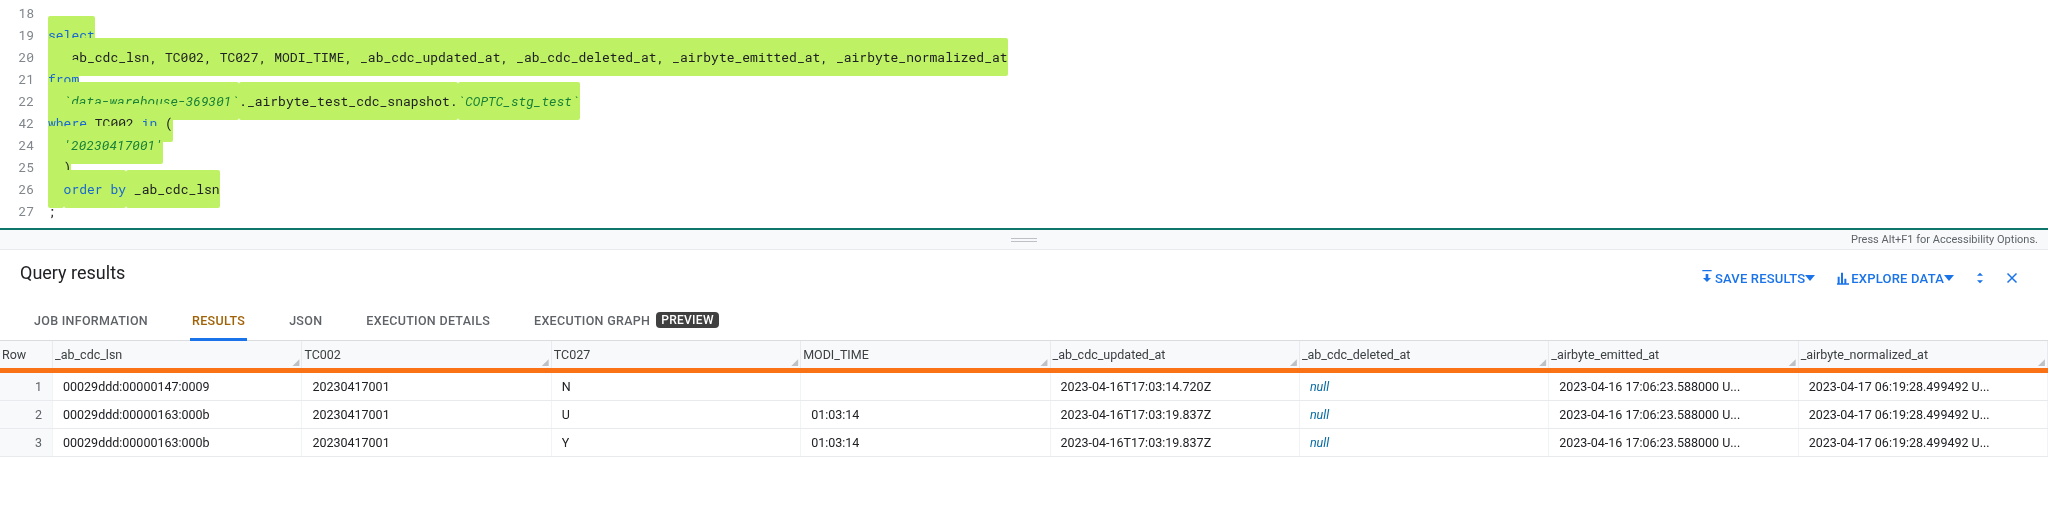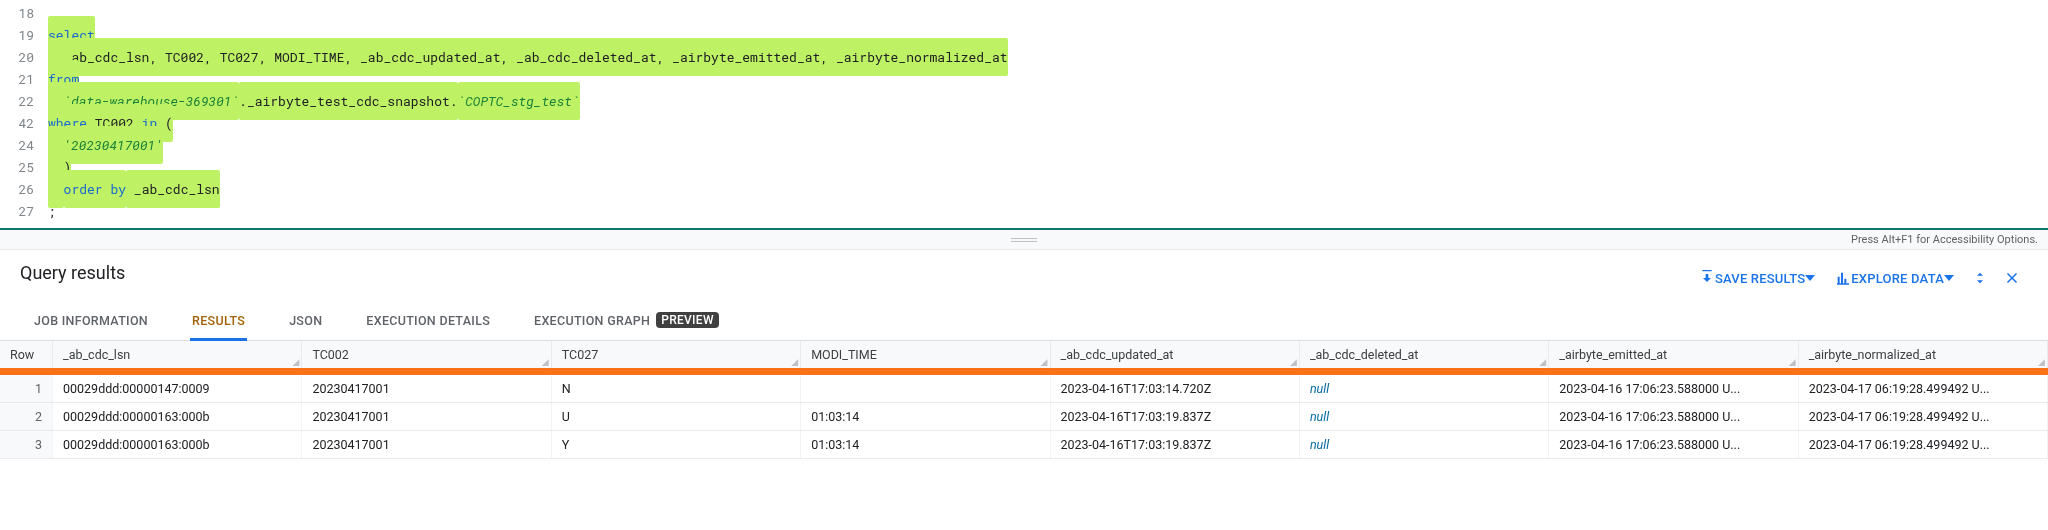--- a/index.html
+++ b/index.html
@@ -141,23 +141,23 @@
     border-collapse: collapse;
     width: 100%;
     table-layout: fixed;
     font-size: 12.5px;
   }
   table.results th {
     text-align: left;
     font-weight: 400;
     color: #3c4043;
     background: #f8f9fa;
-    border-bottom: 7px solid #f97316;
+    border-bottom: 5px solid #f97316;
     border-right: 1px solid #e8eaed;
-    padding: 6px 10px;
+    padding: 6px 2px;
     position: relative;
     white-space: nowrap;
     overflow: hidden;
     text-overflow: ellipsis;
   }
   table.results th .resize {
     position: absolute;
     right: 2px;
     bottom: 1px;
     font-size: 9px;

